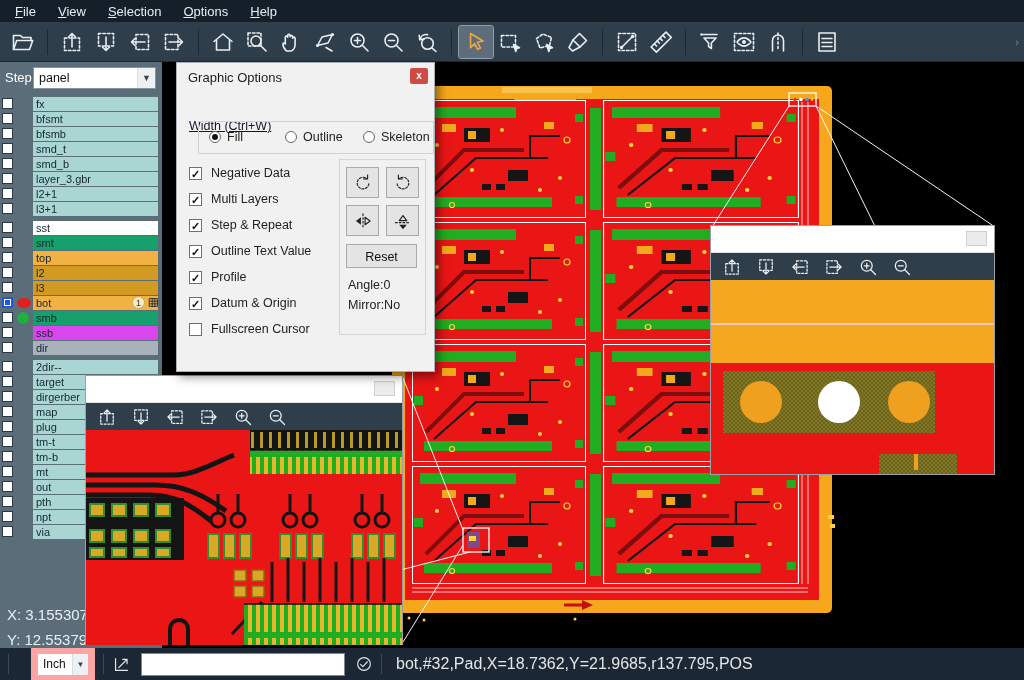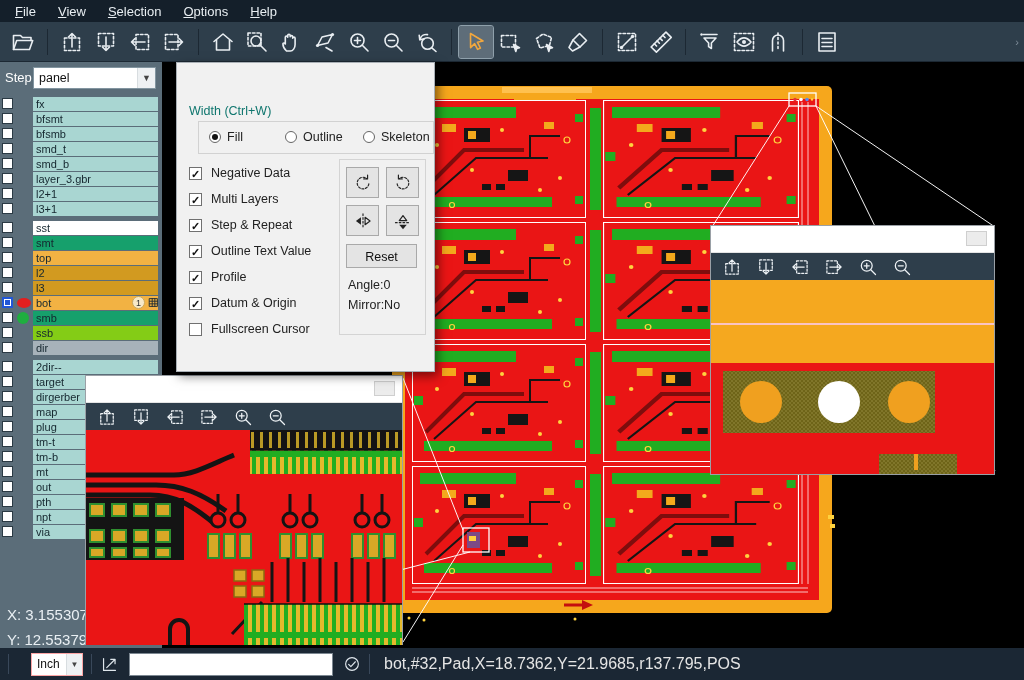--- a/index.html
+++ b/index.html
@@ -53,21 +53,21 @@
   .pticon{display:flex;}
   #window1{left:85px;top:375px;width:318px;height:270px;}
   #window2{left:710px;top:225px;width:285px;height:250px;}
   
   #dialog{position:absolute;left:176px;top:62px;width:259px;height:310px;background:#f1f1f1;
           border:1px solid #a9b0b6;z-index:40;box-shadow:3px 4px 10px rgba(0,0,0,.5);box-sizing:border-box;}
   .dtitle{position:relative;height:27px;}
   .dtitle .txt{position:absolute;left:11px;top:7px;font-size:13px;color:#1c1c1c;}
   .dclose{position:absolute;right:6px;top:5px;width:18px;height:16px;background:#cf4a44;color:#fff;
           font-size:10px;text-align:center;line-height:16px;border-radius:2px;font-weight:bold;}
-  .dwidth{position:absolute;left:12px;top:41px;font-size:12.5px;color:#0f766e;}
+  .dwidth{position:absolute;left:12px;top:56px;font-size:12.5px;color:#0f172a;text-decoration:underline;}
   .dradios{position:absolute;left:21px;top:58px;width:236px;height:33px;border:1px solid #d2d2d2;box-sizing:border-box;}
   .radio{position:absolute;top:8px;display:flex;align-items:center;gap:6px;font-size:12.5px;color:#222;}
   .rdot{width:12px;height:12px;border:1px solid #666;border-radius:50%;background:#fff;position:relative;box-sizing:border-box;}
   .rdot.sel::after{content:"";position:absolute;left:2px;top:2px;width:6px;height:6px;background:#111;border-radius:50%;}
   #dchecks{position:absolute;left:12px;top:97px;}
   .dcheck{height:26px;display:flex;align-items:center;gap:9px;font-size:12.5px;color:#222;}
   .cbox{width:13px;height:13px;background:#fff;border:1px solid #707070;font-size:11px;line-height:12px;
         text-align:center;color:#111;font-weight:bold;box-sizing:border-box;}
   .dside{position:absolute;left:162px;top:96px;width:87px;height:176px;border:1px solid #d4d4d4;box-sizing:border-box;}
   .brow{display:flex;gap:7px;margin:7px 0 0 6px;}
@@ -76,21 +76,21 @@
   .dreset{margin:8px 0 0 6px;width:71px;height:24px;background:#e4e4e4;border:1px solid #a9a9a9;font-size:12.5px;
           text-align:center;line-height:24px;color:#111;box-sizing:border-box;}
   .dang{margin:10px 0 0 8px;font-size:12.5px;color:#222;}
   .dmir{margin:6px 0 0 8px;font-size:12.5px;color:#222;}
   .dcloseb{position:absolute;left:8px;top:280px;width:241px;height:24px;background:#e6e6e6;border:1px solid #a9a9a9;
            font-size:13px;text-align:center;line-height:24px;color:#111;box-sizing:border-box;}
   
   #statusbar{position:absolute;left:0;top:648px;width:1024px;height:32px;background:#1b2734;display:flex;
              align-items:center;color:#dfe6ec;box-sizing:border-box;}
   .ssep{width:1px;height:20px;background:#39485a;margin:0 8px;flex:0 0 auto;}
-  .unit-select{width:50px;height:21px;background:#fff;border:1px solid #fca5a5;display:flex;margin-left:14px;box-sizing:content-box;}
+  .unit-select{width:50px;height:21px;background:#fff;border:7px solid #fca5a5;display:flex;margin-left:14px;box-sizing:content-box;}
   .unit-select .val{flex:1;font-size:12px;color:#111;padding-left:5px;line-height:21px;}
   .unit-select .chev{width:15px;background:#eef1f3;color:#444;display:flex;align-items:center;justify-content:center;
                      font-size:8px;border-left:1px solid #d8dde0;}
   .cornerico{display:flex;color:#dfe6ec;}
   .cmd{width:194px;height:21px;background:#fff;border:1px solid #7c8791;margin-left:10px;font:12px "Liberation Sans",sans-serif;padding:0 4px;box-sizing:content-box;}
   .syncico{margin-left:10px;display:flex;color:#dfe6ec;}
   .smsg{color:#e5e5e5;font-size:16px;margin-left:6px;white-space:nowrap;}
 </style>
 </head>
 <body>
@@ -376,21 +376,21 @@
             </svg>
           </div>
         </div>
         <div class="lrow">
           <div class="lchk"></div>
           <div class="ldot green"></div>
           <div class="lname" style="background: rgb(22, 160, 108);">smb</div>
         </div>
         <div class="lrow">
           <div class="lchk"></div>
-          <div class="lname" style="background: #84cc16;">ssb</div>
+          <div class="lname" style="background: #d946ef;">ssb</div>
         </div>
         <div class="lrow">
           <div class="lchk"></div>
           <div class="lname" style="background: rgb(167, 178, 186);">dir</div>
         </div>
         <div class="lsep"></div>
         <div class="lrow">
           <div class="lchk"></div>
           <div class="lname" style="background: rgb(169, 214, 210);">2dir--</div>
         </div>
@@ -713,20 +713,24 @@
       <rect x="12" y="91" width="212" height="62" fill="url(#phatch)"></rect>
       <circle cx="50" cy="122" r="21" fill="#f0a01f"></circle>
       <circle cx="128" cy="122" r="21" fill="#ffffff"></circle>
       <circle cx="198" cy="122" r="21" fill="#f0a01f"></circle>
       <rect x="168" y="174" width="78" height="20" fill="url(#phatch)"></rect>
       <rect x="203" y="174" width="4" height="16" fill="#f0a01f"></rect>
     </svg>
   </div>
 
   <div id="dialog">
+    <div class="dtitle">
+      <span class="txt">Graphic Options</span>
+      <div class="dclose">x</div>
+    </div>
     <div class="dwidth">Width (Ctrl+W)</div>
     <div class="dradios">
         <div class="radio" style="left: 10px;">
           <span class="rdot sel"></span>
           <span>Fill</span>
         </div>
         <div class="radio" style="left: 86px;">
           <span class="rdot"></span>
           <span>Outline</span>
         </div>

